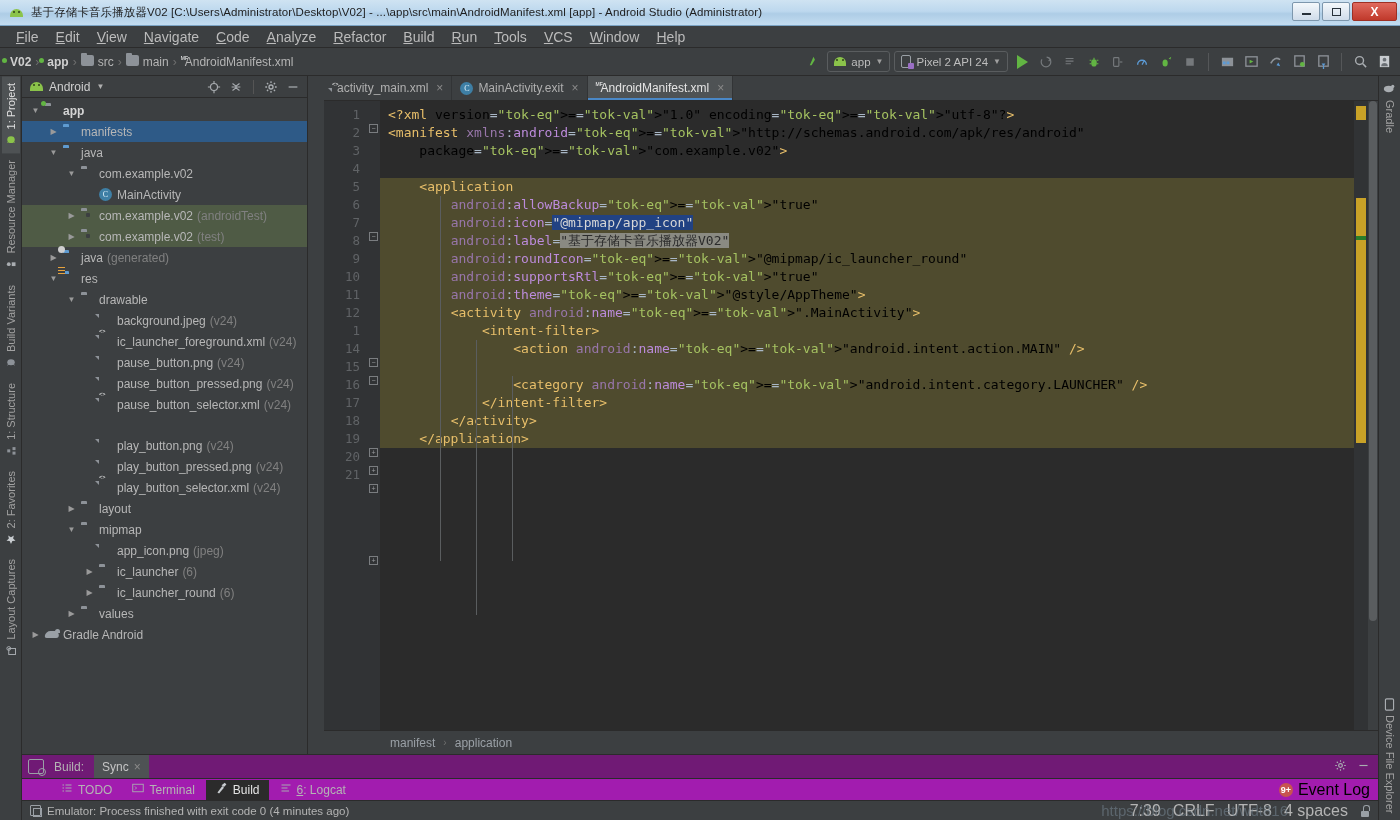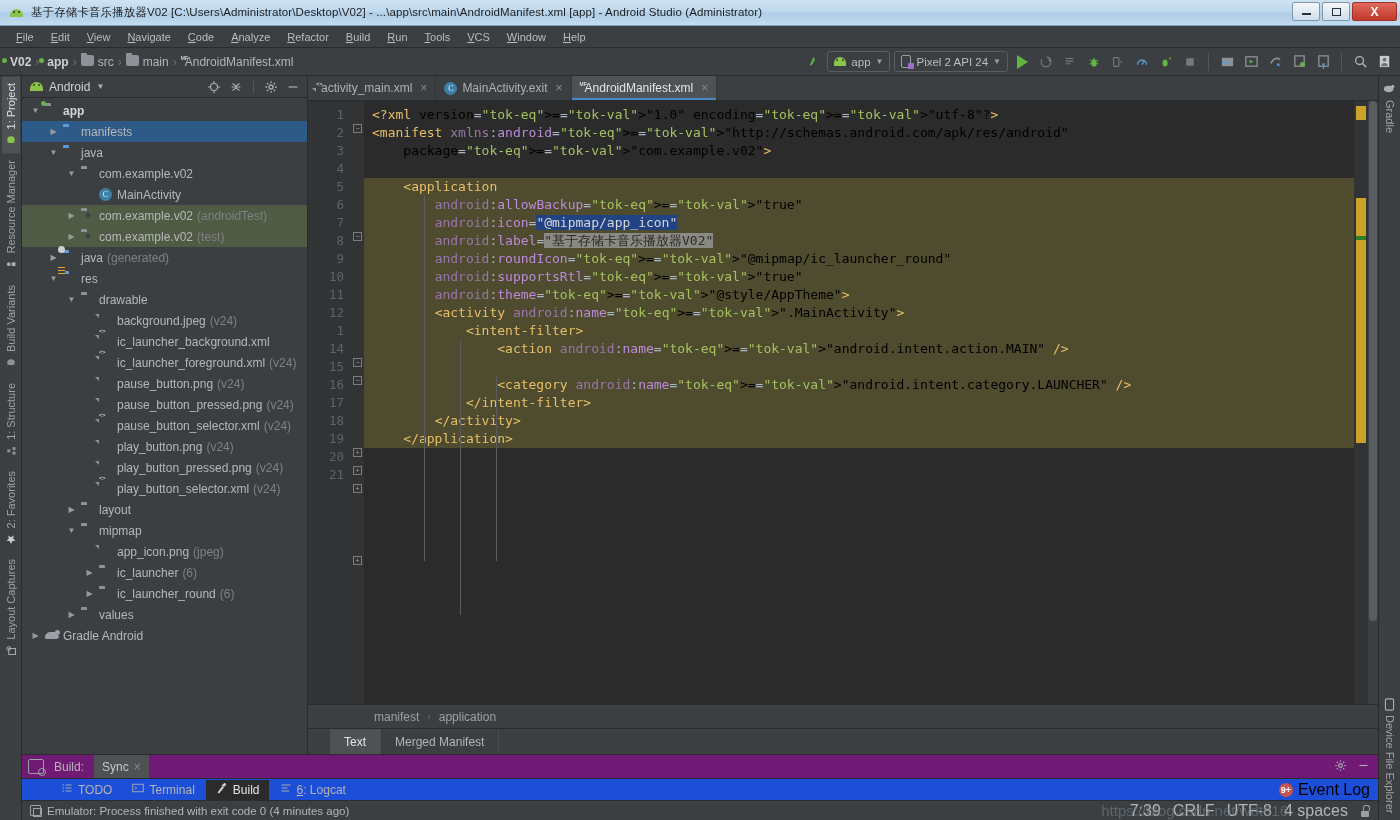--- a/index.html
+++ b/index.html
@@ -45,21 +45,21 @@
   .win-btn .min-glyph{display:block;width:9px;height:2px;background:#27313a;margin-top:5px;}
   .win-btn .max-glyph{display:block;width:9px;height:8px;border:1.5px solid #27313a;}
 
   
   .menubar {
     height: 22px; flex: 0 0 22px; background:#3c3f41;
     display:flex; align-items:center; padding-left:8px; gap:1px;
     border-bottom:1px solid #2b2b2b;
   }
   .menu-item {
-    font-size: 11px; color:#bbbbbb; padding:2px 8px; cursor:default; white-space:nowrap;
+    font-size: 14px; color:#bbbbbb; padding:2px 8px; cursor:default; white-space:nowrap;
   }
   .menu-item u { text-decoration: underline; }
 
   
   .toolbar {
     height: 28px; flex:0 0 28px; background:#3c3f41; display:flex; align-items:center;
     padding:0 6px; border-bottom:1px solid #2b2b2b; position:relative;
   }
   .crumbs { display:flex; align-items:center; gap:3px; flex:0 0 auto; }
   .crumb { display:flex;align-items:center;gap:4px; font-size:12px; color:#b4b4b4; }
@@ -99,21 +99,21 @@
   .vbar.right { border-left:1px solid #2b2b2b; }
   .vtab {
     writing-mode: vertical-rl; font-size:11px; color:#a2a2a2; padding:7px 3px;
     display:flex; align-items:center; gap:5px; white-space:nowrap; cursor:default;
   }
   .vtab.sel { background:#4e5254; color:#e0e0e0; }
   .vtab.up { writing-mode: vertical-rl; transform: rotate(180deg); }
   .vico { width:12px;height:12px; display:inline-block; }
 
   .center-col { flex:1; display:flex; flex-direction:column; min-width:0; }
-  .split-row { flex:1; display:flex; min-height:0; }
+  .split-row { flex:1; display:flex; min-height:0;gap:16px; }
 
   
   .project-pane {
     width: 286px; flex:0 0 286px; background:#3c3f41; display:flex; flex-direction:column;
     border-right:1px solid #2b2b2b;
   }
   .pp-head {
     height:22px; flex:0 0 22px; display:flex; align-items:center; gap:6px;
     padding:0 6px 0 8px; border-bottom:1px solid #2b2b2b; background:#3c3f41;
   }
@@ -224,21 +224,21 @@
     border-top:1px solid #2b2b2b; padding-left:6px; }
   .bp-icon{width:16px;height:15px;border:1.5px solid #9aa0a6;border-radius:2px;position:relative;margin-right:4px;}
   .bp-icon::after{content:"";position:absolute;right:-3px;bottom:-3px;width:6px;height:6px;border:1.5px solid #9aa0a6;border-radius:50%;}
   .bp-label{font-size:12px;color:#b4b4b4;padding:0 10px 0 6px;}
   .bp-tab{font-size:12px;color:#c5c5c5;background:#4e5254;height:24px;display:flex;align-items:center;padding:0 8px;gap:5px;}
   .bp-tab .x{color:#8a8a8a;}
   .bp-right{margin-left:auto;display:flex;align-items:center;gap:10px;padding-right:8px;}
   .bp-right .i{color:#a9adb1;font-size:13px;}
 
   
-  .twbar { height:22px; flex:0 0 22px; background:#1d4ed8; display:flex; align-items:center;
+  .twbar { height:22px; flex:0 0 22px; background:#a21caf; display:flex; align-items:center;
     border-top:1px solid #2b2b2b; padding-left:30px; gap:2px; }
   .twitem { display:flex;align-items:center;gap:5px;font-size:12px;color:#b4b4b4;padding:2px 9px;cursor:default;}
   .twitem.active{background:#2b2b2b;color:#e4e4e4;}
   .twitem u{text-decoration:underline;}
   .tw-right{margin-left:auto;display:flex;align-items:center;gap:5px;padding-right:8px;}
   .badge9{width:14px;height:14px;border-radius:50%;background:#c75450;color:#fff;font-size:9px;
     display:flex;align-items:center;justify-content:center;font-weight:bold;}
 
   
   .statusbar { height:20px; flex:0 0 20px; background:#3c3f41; display:flex; align-items:center;
@@ -568,25 +568,20 @@
               </div>
               <div class="trow" style="padding-left: 62px;">
                 <span class="arrow none">▶</span>
                 <span class="ti"><span class="ic-img"></span></span>
                 <span>background.jpeg</span> 
                 <span class="tw">(v24)</span>
               </div>
               <div class="trow" style="padding-left: 62px;">
                 <span class="arrow none">▶</span>
                 <span class="ti"><span class="ic-xml"></span></span>
-                <span>ic_launcher_background.xml</span>
-              </div>
-              <div class="trow" style="padding-left: 62px;">
-                <span class="arrow none">▶</span>
-                <span class="ti"><span class="ic-xml"></span></span>
                 <span>ic_launcher_foreground.xml</span> 
                 <span class="tw">(v24)</span>
               </div>
               <div class="trow" style="padding-left: 62px;">
                 <span class="arrow none">▶</span>
                 <span class="ti"><span class="ic-img"></span></span>
                 <span>pause_button.png</span> 
                 <span class="tw">(v24)</span>
               </div>
               <div class="trow" style="padding-left: 62px;">
@@ -594,21 +589,21 @@
                 <span class="ti"><span class="ic-img"></span></span>
                 <span>pause_button_pressed.png</span> 
                 <span class="tw">(v24)</span>
               </div>
               <div class="trow" style="padding-left: 62px;">
                 <span class="arrow none">▶</span>
                 <span class="ti"><span class="ic-xml"></span></span>
                 <span>pause_button_selector.xml</span> 
                 <span class="tw">(v24)</span>
               </div>
-              <div class="trow" style="padding-left: 62px;">
+              <div class="trow" style="padding-left: 62px; margin-top: 20px;">
                 <span class="arrow none">▶</span>
                 <span class="ti"><span class="ic-img"></span></span>
                 <span>play_button.png</span> 
                 <span class="tw">(v24)</span>
               </div>
               <div class="trow" style="padding-left: 62px;">
                 <span class="arrow none">▶</span>
                 <span class="ti"><span class="ic-img"></span></span>
                 <span>play_button_pressed.png</span> 
                 <span class="tw">(v24)</span>
@@ -748,24 +743,20 @@
             </div>
             <div class="ed-scroll">
               <div class="thumb" style="top:0;height:520px;"></div>
             </div>
           </div>
 
           <div class="bcrumb2" id="bcrumb">
               <span>manifest</span>
               <span class="sep">›</span>
               <span>application</span>
-            </div>
-          <div class="ed-bottom-tabs" id="btabs">
-              <div class="btab active">Text</div>
-              <div class="btab">Merged Manifest</div>
             </div>
         </div>
       </div>
 
       <div class="buildpanel">
         <span class="bp-icon"></span>
         <span class="bp-label">Build:</span>
         <span class="bp-tab">
           <span>Sync</span>
           <span class="x">×</span>

